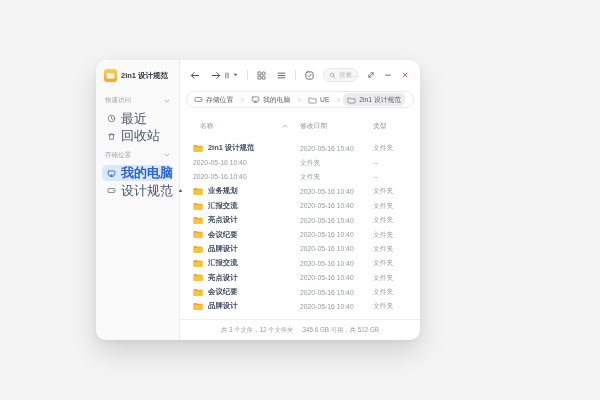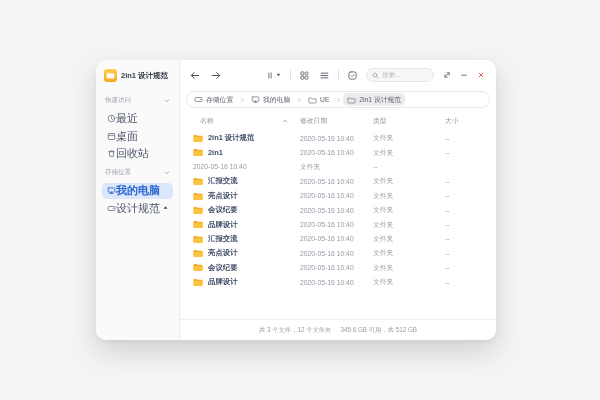--- a/index.html
+++ b/index.html
@@ -1,33 +1,33 @@
 <!DOCTYPE html>
 <html><head>
 <meta charset="utf-8">
 <style>
   * { margin:0; padding:0; box-sizing:border-box; }
   html,body { width:600px; height:400px; }
   body { font-family:"Liberation Sans","DejaVu Sans",sans-serif; }
   .stage { position:relative; width:600px; height:400px; background:#f4f4f5; overflow:hidden; }
-  .window { position:absolute; left:96px; top:60px; width:400px; height:280px; background:#fff;
+  .window { position:absolute; left:96px; top:60px; width:324px; height:280px; background:#fff;
             border-radius:10px; box-shadow:0 12px 28px rgba(0,0,0,.14), 0 2px 6px rgba(0,0,0,.05);
             display:flex; overflow:hidden; }
 
   
   .sidebar { width:84px; flex:none; background:#fafafb; border-right:1px solid #ededef; padding:7px 6px; }
   .win-title { display:flex; align-items:center; gap:4px; padding:2px 1px 9px 2px; }
   .app-icon { width:13px; height:13px; flex:none; border-radius:3px;
               background:linear-gradient(180deg,#ffce4f,#f6a723);
               display:flex; align-items:center; justify-content:center; }
   .win-title .t { font-size:7.5px; font-weight:700; color:#333a45; white-space:nowrap; }
   .sb-sec { display:flex; align-items:center; justify-content:space-between; color:#9ba0aa;
             font-size:6.5px; padding:5px 3px 4px 3px; cursor:default; }
-  .sb-item { display:flex; align-items:center; height:16px; padding:0 5px; margin:1.5px 0;
-             border-radius:5px; color:#4b5468; font-size:11px; white-space:nowrap; }
+  .sb-item { display:flex; align-items:center; gap:5px; height:16px; padding:0 5px; margin:1.5px 0;
+             border-radius:5px; color:#4b5468; font-size:13px; white-space:nowrap; }
   .sb-item .ic { color:#6d7380; }
   .sb-item.sel { background:#dbe8fb; color:#2e66d0; font-weight:700; }
   .sb-item.sel .ic { color:#2e66d0; }
   .sb-item .eject { margin-left:auto; }
 
   
   .main { flex:1; min-width:0; display:flex; flex-direction:column; }
   .titlebar { height:30px; flex:none; display:flex; align-items:center; padding:0 9px 0 10px; }
   .nav { display:flex; align-items:center; gap:11px; color:#4b5058; }
   .nav .ic { cursor:pointer; }
@@ -98,29 +98,20 @@
             <span class="ic">
               <svg viewBox="0 0 12 12" width="9" height="9" fill="none" stroke="currentColor" stroke-width="1.1" stroke-linecap="round">
                 <circle cx="6" cy="6" r="4.4"></circle>
                 <path d="M6 3.6v2.6l1.7 1"></path>
               </svg>
             </span>
             <span>最近</span>
           </div>
           <div class="sb-item">
             <span class="ic">
-              <svg viewBox="0 0 12 12" width="9" height="9" fill="none" stroke="currentColor" stroke-width="1.1" stroke-linejoin="round">
-                <rect x="1.7" y="2" width="8.6" height="8" rx="1"></rect>
-                <path d="M1.7 4.4h8.6"></path>
-              </svg>
-            </span>
-            <span>桌面</span>
-          </div>
-          <div class="sb-item">
-            <span class="ic">
               <svg viewBox="0 0 12 12" width="9" height="9" fill="none" stroke="currentColor" stroke-width="1.1" stroke-linecap="round" stroke-linejoin="round">
                 <path d="M2.4 3.6h7.2M4.4 3.6v-1.2h3.2v1.2M3.2 3.6l.5 6.2h4.6l.5-6.2"></path>
               </svg>
             </span>
             <span>回收站</span>
           </div>
           <div class="sb-sec">
             <span>存储位置</span>
             <span class="ic">
               <svg viewBox="0 0 8 5" width="6" height="4" fill="none" stroke="currentColor" stroke-width="1">
@@ -308,34 +299,39 @@
                   <path d="M.6 3.4h10.9v5c0 .6-.5 1-1 1H1.6c-.6 0-1-.5-1-1z" fill="#FBC43C"></path>
                 </svg>
               </span>
               <span class="nm">2in1 设计规范</span>
             </div>
             <span class="meta">2020-05-16 10:40</span>
             <span class="meta">文件夹</span>
             <span class="meta">--</span>
           </div>
           <div class="row">
-            <div class="fname">
-              <span class="ic">
-                <svg viewBox="0 0 12 10" width="10" height="8.5">
-                  <path d="M.6 2c0-.6.5-1 1-1h2.7l1.1 1.1h5.1c.6 0 1 .5 1 1v5.3c0 .6-.5 1-1 1H1.6c-.6 0-1-.5-1-1z" fill="#F3A928"></path>
-                  <path d="M.6 3.4h10.9v5c0 .6-.5 1-1 1H1.6c-.6 0-1-.5-1-1z" fill="#FBC43C"></path>
-                </svg>
-              </span>
-              <span class="nm">2in1</span>
-            </div>
-            <span class="meta">2020-05-16 10:40</span>
-            <span class="meta">文件夹</span>
-            <span class="meta">--</span>
-          </div>
-          <div class="row">
+            <span class="meta">2020-05-16 10:40</span>
+            <span class="meta">文件夹</span>
+            <span class="meta">--</span>
+          </div>
+          <div class="row">
+            <span class="meta">2020-05-16 10:40</span>
+            <span class="meta">文件夹</span>
+            <span class="meta">--</span>
+          </div>
+          <div class="row">
+            <div class="fname">
+              <span class="ic">
+                <svg viewBox="0 0 12 10" width="10" height="8.5">
+                  <path d="M.6 2c0-.6.5-1 1-1h2.7l1.1 1.1h5.1c.6 0 1 .5 1 1v5.3c0 .6-.5 1-1 1H1.6c-.6 0-1-.5-1-1z" fill="#F3A928"></path>
+                  <path d="M.6 3.4h10.9v5c0 .6-.5 1-1 1H1.6c-.6 0-1-.5-1-1z" fill="#FBC43C"></path>
+                </svg>
+              </span>
+              <span class="nm">业务规划</span>
+            </div>
             <span class="meta">2020-05-16 10:40</span>
             <span class="meta">文件夹</span>
             <span class="meta">--</span>
           </div>
           <div class="row">
             <div class="fname">
               <span class="ic">
                 <svg viewBox="0 0 12 10" width="10" height="8.5">
                   <path d="M.6 2c0-.6.5-1 1-1h2.7l1.1 1.1h5.1c.6 0 1 .5 1 1v5.3c0 .6-.5 1-1 1H1.6c-.6 0-1-.5-1-1z" fill="#F3A928"></path>
                   <path d="M.6 3.4h10.9v5c0 .6-.5 1-1 1H1.6c-.6 0-1-.5-1-1z" fill="#FBC43C"></path>

